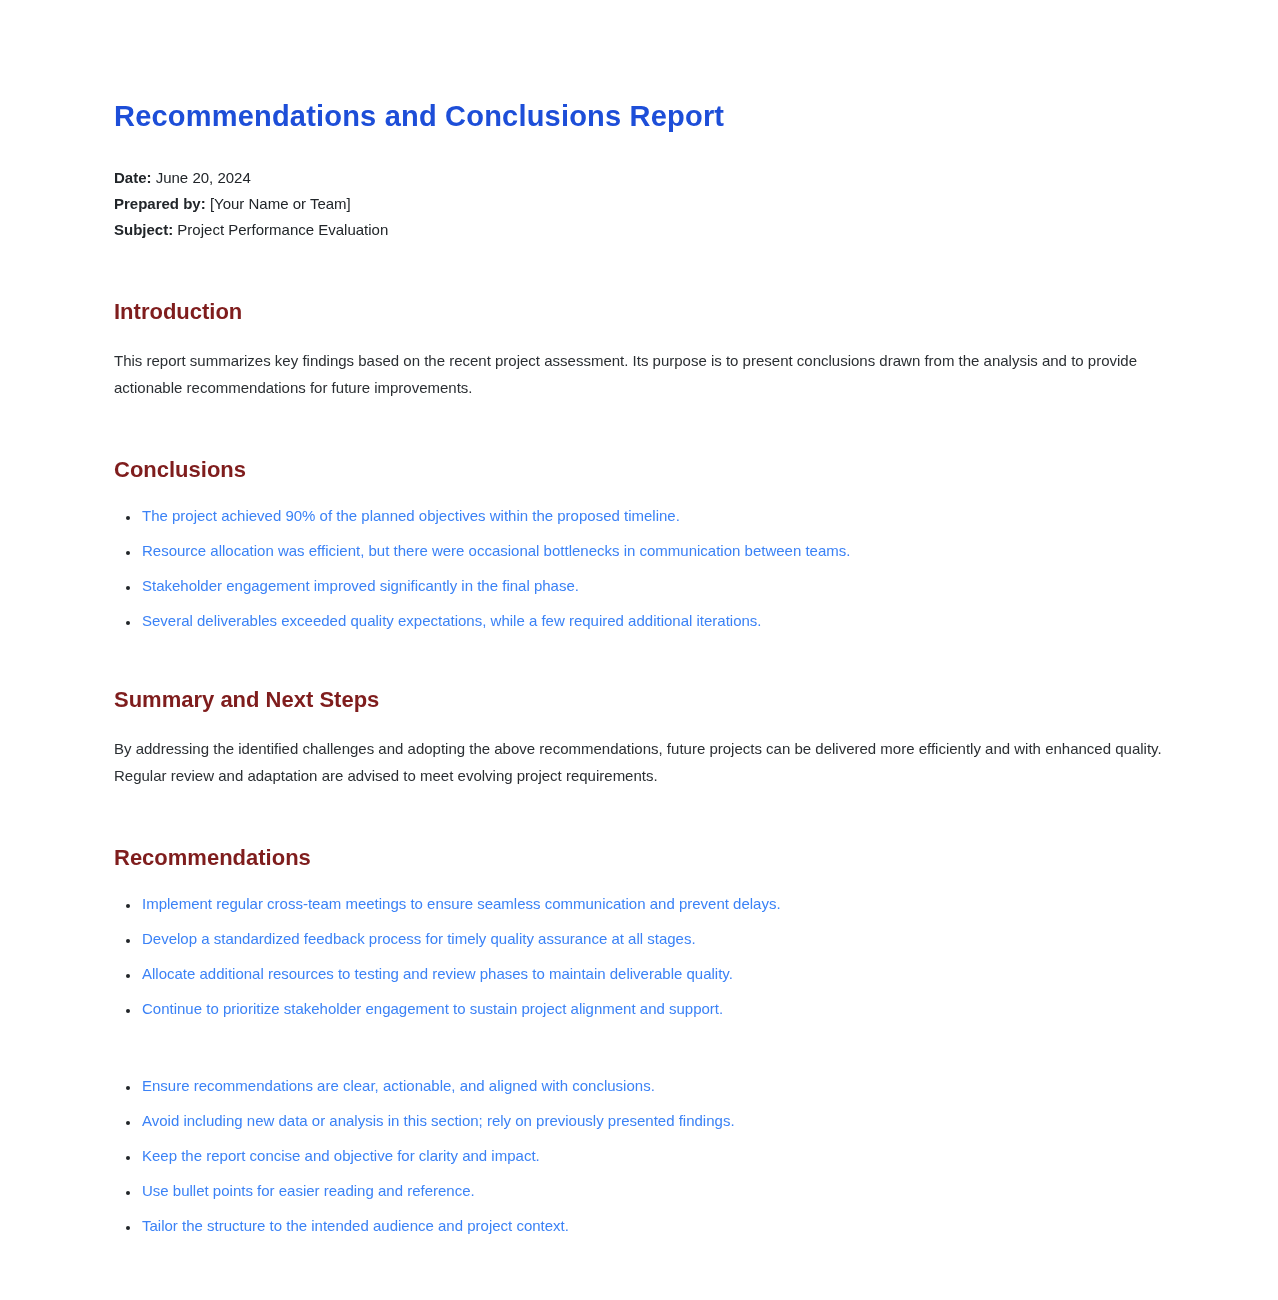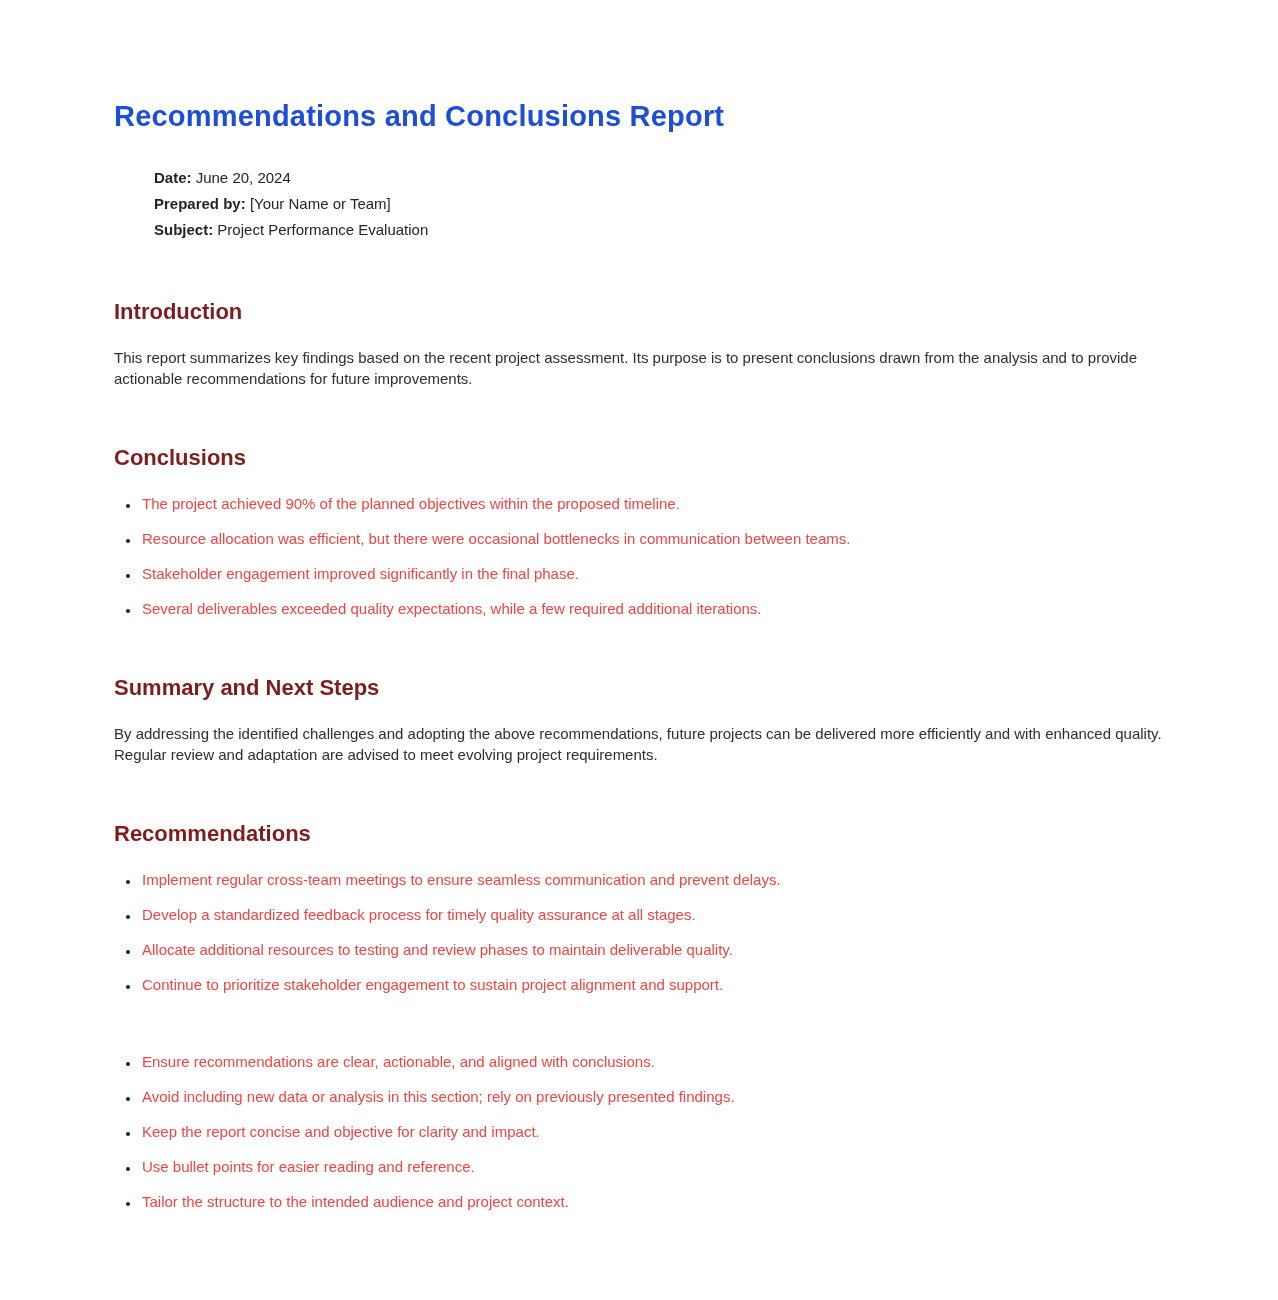--- a/index.html
+++ b/index.html
@@ -18,43 +18,43 @@
     color: #1d4ed8;
     letter-spacing: 0.2px;
     margin: 0 0 32px 0;
   }
   .meta-block { margin: 0 0 0 0; }
   .meta-line {
     font-size: 15px;
     line-height: 26px;
     color: #212529;
   }
-  .meta-label { font-weight: 700; margin-left: 40px; }
+  .meta-label { font-weight: 700; }
   .section { margin-top: 56px; }
   .section-heading {
     font-size: 22px;
     font-weight: 700;
     color: #7f1d1d;
     margin: 0 0 22px 0;
   }
   p.body-text {
     font-size: 15px;
-    line-height: 21px;
+    line-height: 27px;
     color: #2b2f33;
     margin: 0;
   }
   ul.bullet-list {
     margin: 0;
     padding-left: 26px;
     list-style: disc;
   }
   ul.bullet-list li {
     font-size: 15px;
     line-height: 21px;
-    color: #ef4444;
+    color: #3b82f6;
     margin-bottom: 14px;
     padding-left: 2px;
   }
   ul.bullet-list li:last-child { margin-bottom: 0; }
   ul.bullet-list li::marker { color: #212529; font-size: 12px; }
 </style>
 </head>
 <body>
 
 <div class="doc">

